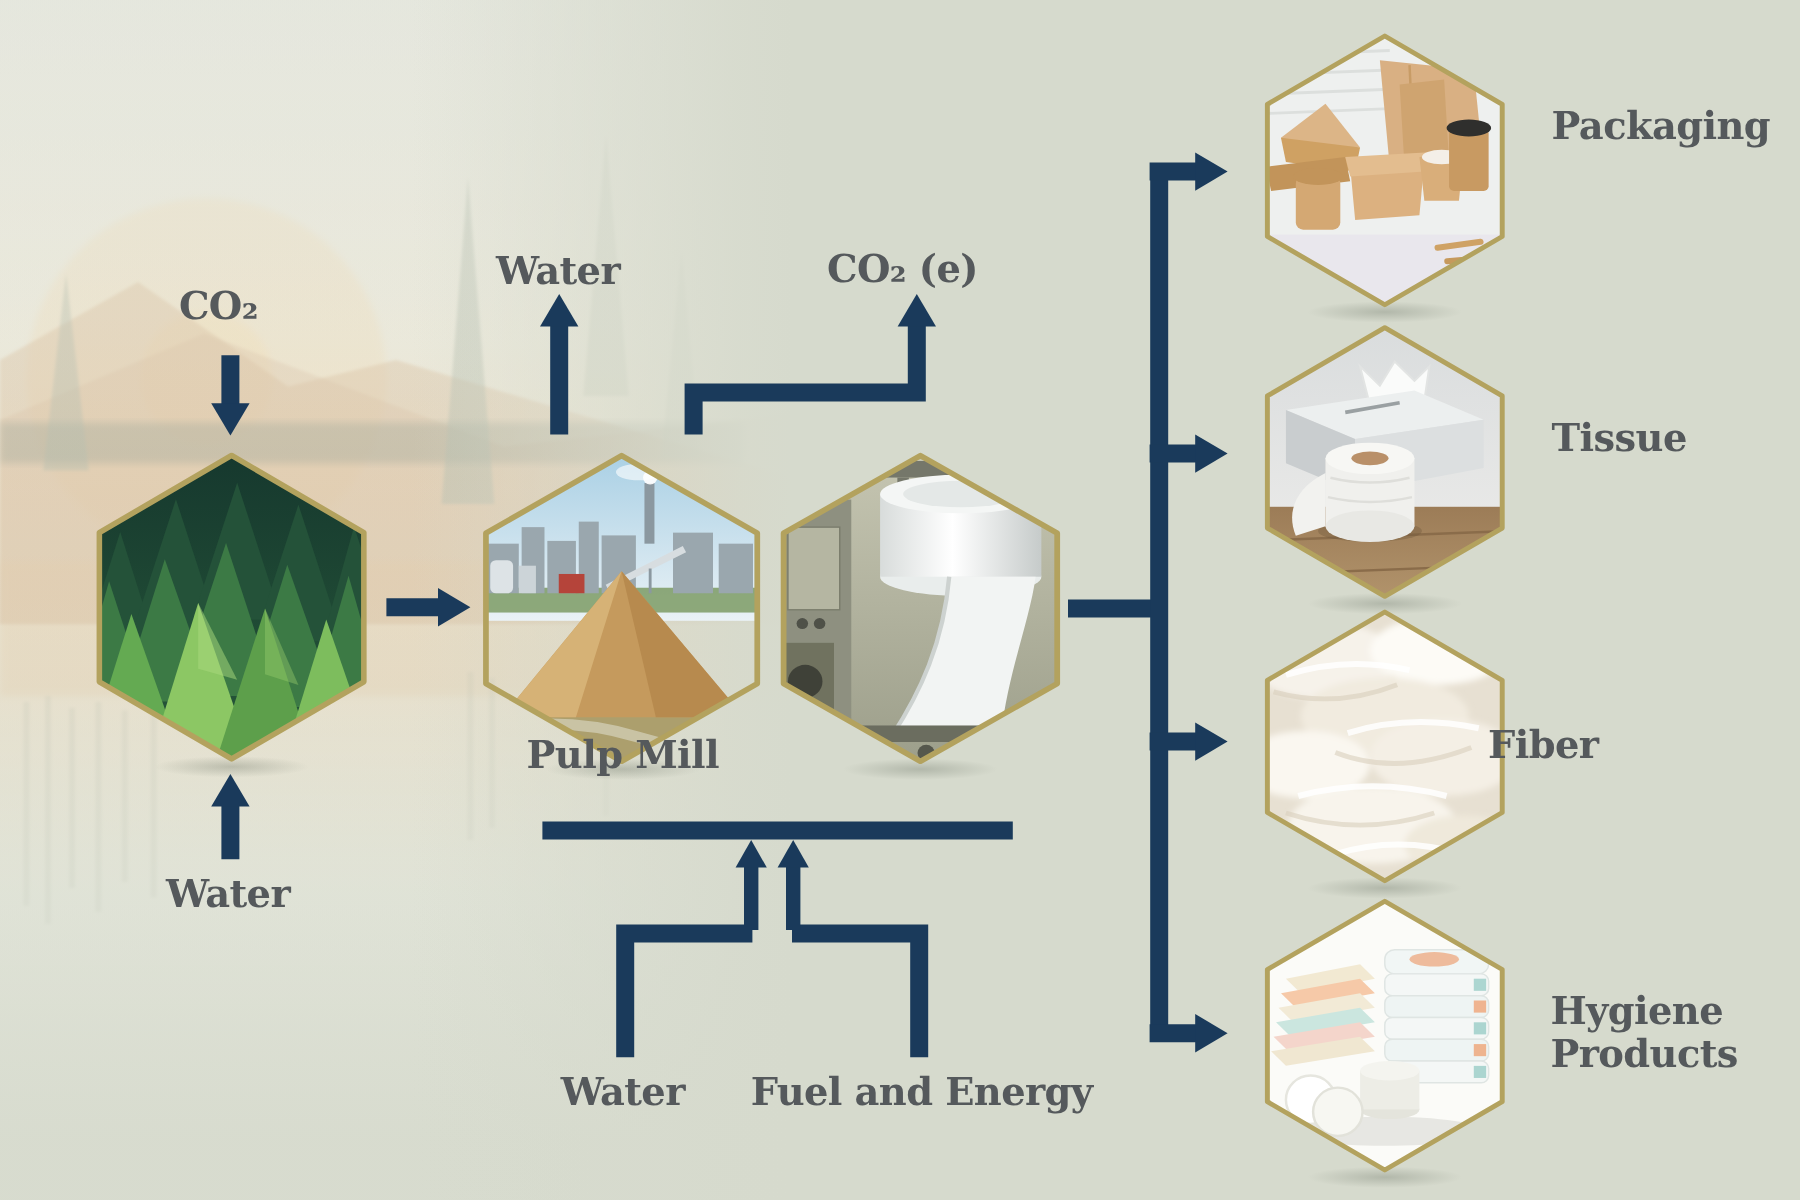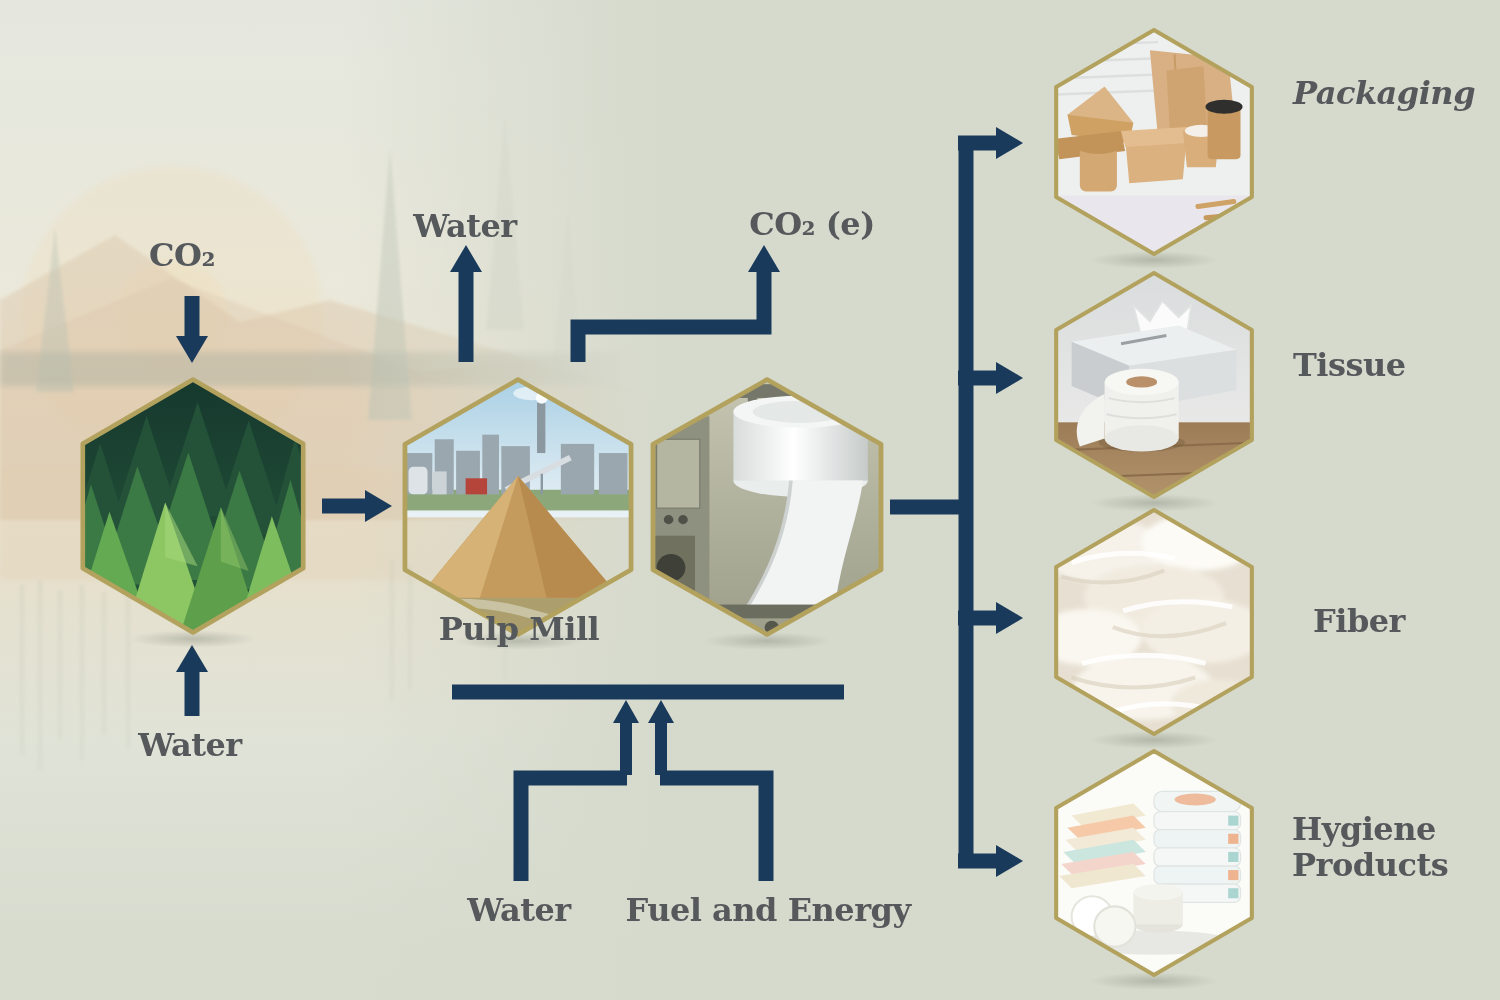--- a/index.html
+++ b/index.html
@@ -14,21 +14,21 @@
       linear-gradient(0deg, rgba(236,238,229,.38), rgba(236,238,229,.38));}
   .connectors{position:absolute;left:0;top:0;}
   .hex{position:absolute;}
   .hex svg{width:100%;height:100%;display:block;}
   .hex-border{fill:none;stroke:#b3a25e;stroke-width:2;stroke-linejoin:round;}
   .hexshadow{position:absolute;width:130px;height:18px;
     background:radial-gradient(ellipse at center, rgba(85,95,80,.28) 0%, rgba(85,95,80,0) 70%);}
   .lbl{position:absolute;font-weight:bold;font-size:32px;line-height:1.12;color:#55595c;
        letter-spacing:-0.5px;white-space:nowrap;}
   .lbl.center{transform:translateX(-50%);text-align:center;}
-  .lbl.wrap{white-space:normal;width:190px;}
+  .lbl.wrap{white-space:normal;width:190px;margin-top:13px;}
 </style>
 </head>
 <body>
 
 <div class="canvas">
 
   <div class="landscape">
     <svg width="660" height="1000" viewBox="0 0 660 1000">
       <defs>
         <linearGradient id="skyg" x1="0" y1="0" x2="0" y2="1">
@@ -392,22 +392,22 @@
         <circle cx="31" cy="89" r="10" fill="#f7f7f2" stroke="#e2e2da" stroke-width="1"></circle>
         <circle cx="20" cy="84" r="7" fill="none" stroke="#ececе4" stroke-width="0.8" stroke-dasharray="2 1.5"></circle>
       </g>
       <polygon class="hex-border" points="50,2 97.5,30.2 97.5,84.8 50,113 2.5,84.8 2.5,30.2"></polygon>
     </svg>
   </div>
 
   <div class="lbl center" style="left:182px;top:238px;">CO₂</div>
   <div class="lbl center" style="left:190px;top:728px;">Water</div>
   <div class="lbl center" style="left:465px;top:209px;">Water</div>
-  <div class="lbl center" style="left:812px;top:207px;">CO₂ (e)</div>
+  <div class="lbl center" style="left:752px;top:207px;">CO₂ (e)</div>
   <div class="lbl center" style="left:519px;top:612px;">Pulp Mill</div>
   <div class="lbl center" style="left:519px;top:893px;">Water</div>
   <div class="lbl center" style="left:768px;top:893px;text-align:center;">Fuel and Energy</div>
-  <div class="lbl" style="left:1293px;top:76px;font-style:italic;">Packaging</div>
+  <div class="lbl" style="left:1293px;top:88px;">Packaging</div>
   <div class="lbl" style="left:1293px;top:348px;">Tissue</div>
-  <div class="lbl" style="left:1313px;top:604px;">Fiber</div>
+  <div class="lbl" style="left:1240px;top:604px;">Fiber</div>
   <div class="lbl wrap" style="left:1292px;top:812px;">Hygiene Products</div>
 
 </div>
 
 </body></html>

